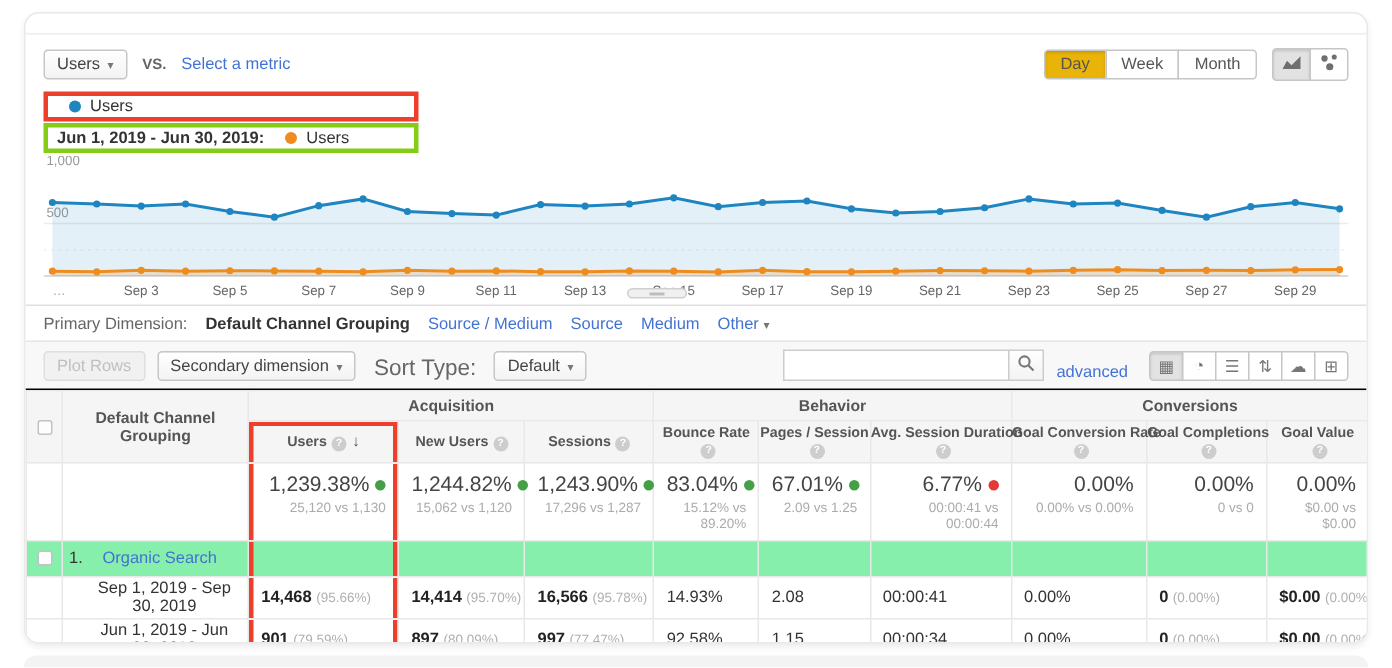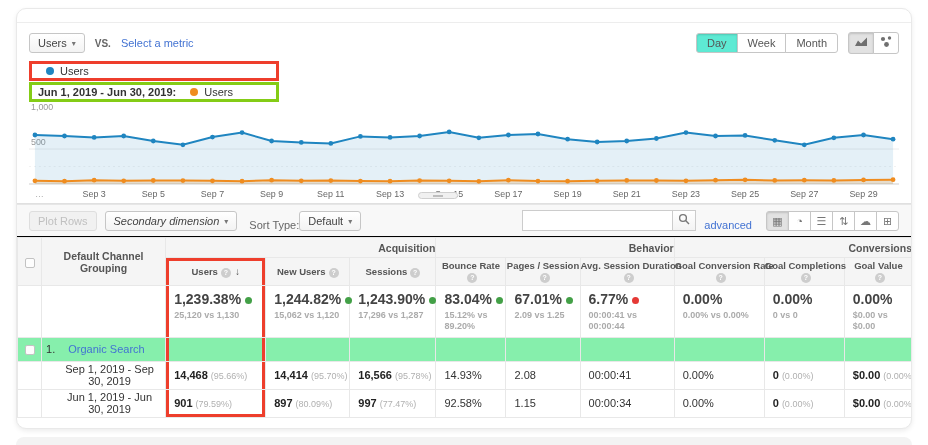--- a/index.html
+++ b/index.html
@@ -14,21 +14,21 @@
   .controls{display:flex;align-items:center;margin-top:8px;height:24px;}
   .btn{border:1px solid #c6c6c6;border-radius:3px;background:linear-gradient(#fff,#f3f3f3);
        font-size:11px;color:#444;padding:3px 8px;display:inline-flex;align-items:center;gap:5px;cursor:pointer;}
   .caret{font-size:8px;color:#777;}
   .vs{font-size:10px;font-weight:bold;color:#666;margin:0 10px;}
   .link{color:#4373d2;font-size:11px;text-decoration:none;cursor:pointer;}
   .spacer{flex:1;}
   .seg{border:1px solid #c6c6c6;background:#fff;font-size:11px;color:#555;padding:3px 10px;margin-left:-1px;cursor:pointer;}
   .seg.first{border-radius:3px 0 0 3px;margin-left:0;}
   .seg.last{border-radius:0 3px 3px 0;}
-  .seg.active{background:#5eead4;box-shadow:inset 0 1px 2px rgba(0,0,0,.15);}
+  .seg.active{background:#eab308;box-shadow:inset 0 1px 2px rgba(0,0,0,.15);}
   .iconbtn{border:1px solid #c6c6c6;background:#fff;width:26px;height:22px;margin-left:-1px;
            display:inline-flex;align-items:center;justify-content:center;cursor:pointer;}
   .iconbtn.first{border-radius:3px 0 0 3px;margin-left:10px;}
   .iconbtn.last{border-radius:0 3px 3px 0;}
   .iconbtn.active{background:#e2e2e2;box-shadow:inset 0 1px 2px rgba(0,0,0,.15);}
 
   
   .legendwrap{margin-top:6px;}
   .legend{display:flex;align-items:center;gap:6px;width:250px;padding:1px 6px;font-size:11px;color:#333;}
   .legend .range{font-weight:bold;}
@@ -47,47 +47,47 @@
 
   
   .primdim{display:flex;align-items:center;gap:12px;font-size:11px;padding:6px 0 5px;}
   .primdim .plabel{color:#666;}
   .primdim .selected{font-weight:bold;color:#333;}
 
   
   .ttoolbar{margin:0 -12px;background:#f8f8f8;border-top:1px solid #e6e6e6;border-bottom:1px solid #000000;
             padding:5px 12px;display:flex;align-items:flex-end;}
   .btn.disabled{color:#c0c0c0;background:#f1f1f1;border-color:#dedede;cursor:default;}
-  .sortlabel{font-size:11px;color:#666;margin:0 0 0 12px;}
+  .sortlabel{font-size:15px;color:#666;margin:0 12px 0 12px;}
   .searchbox{display:flex;align-items:center;}
   .searchbox input{width:150px;height:21px;border:1px solid #ccc;border-right:none;font-size:11px;padding:0 5px;outline:none;background:#fff;}
   .searchbtn{width:24px;height:21px;border:1px solid #ccc;background:linear-gradient(#fff,#f3f3f3);
              display:inline-flex;align-items:center;justify-content:center;cursor:pointer;}
   .advanced{margin-left:8px;}
   .views{display:flex;margin-left:14px;}
   .vbtn{width:23px;height:20px;border:1px solid #c6c6c6;background:#fff;margin-left:-1px;font-size:11px;color:#777;
         display:inline-flex;align-items:center;justify-content:center;cursor:pointer;}
   .vbtn.first{border-radius:3px 0 0 3px;margin-left:0;}
   .vbtn.last{border-radius:0 3px 3px 0;}
   .vbtn.active{background:#e2e2e2;box-shadow:inset 0 1px 2px rgba(0,0,0,.15);}
 
   
   table.ga{border-collapse:collapse;table-layout:fixed;width:896px;margin:0 -12px;font-size:11px;}
   table.ga th,table.ga td{border:1px solid #e8e8e8;padding:0;}
   table.ga thead th{background:#f5f5f5;color:#555;}
-  th.group{font-size:10.5px;font-weight:bold;text-align:right;padding:4px 8px;height:20px;}
+  th.group{font-size:10.5px;font-weight:bold;text-align:center;padding:4px 8px;height:20px;}
   th.dim{font-size:10.5px;font-weight:bold;text-align:center;}
   th.metric{font-size:9.5px;font-weight:bold;text-align:center;padding:4px 2px;height:28px;white-space:nowrap;vertical-align:middle;}
   .qi{display:inline-block;width:10px;height:10px;border-radius:50%;background:#cdcdcd;color:#fff;
       font-size:7px;line-height:10px;text-align:center;margin-left:3px;font-weight:bold;}
   .sortarrow{color:#555;font-size:10px;margin-left:4px;font-weight:bold;}
   .cb{display:inline-block;width:10px;height:10px;border:1px solid #c2c2c2;border-radius:2px;background:#fdfdfd;vertical-align:middle;cursor:pointer;}
   td.check{text-align:center;}
 
-  tr.summary td{vertical-align:top;background:#fff;padding:5px 8px 4px;height:44px;font-weight:bold;}
+  tr.summary td{vertical-align:top;background:#fff;padding:5px 8px 4px;height:44px;text-align:right;}
   .big{font-size:14px;color:#444;white-space:nowrap;}
   .chg{width:7px;height:7px;border-radius:50%;display:none;margin-left:4px;}
   .chg.up{display:inline-block;background:#43a047;}
   .chg.down{display:inline-block;background:#e53935;}
   .vssub{font-size:9px;color:#ababab;margin-top:3px;line-height:1.25;}
 
   tr.rowgroup td{height:24px;background:#86efac;}
   .rowindex{color:#333;padding:0 10px 0 4px;}
   tr.subrow td{height:28px;background:#fff;text-align:left;padding:0 8px;color:#333;}
   tr.subrow td.lab{text-align:center;padding-left:20px;color:#333;}
@@ -238,24 +238,35 @@
           <text x="784.2" y="93" font-size="9" fill="#666" text-anchor="middle">Sep 27</text>
           <text x="844.1" y="93" font-size="9" fill="#666" text-anchor="middle">Sep 29</text>
         </svg>
       <div class="scrubber">
           <i></i>
         </div>
     </div>
 
     <div class="divider"></div>
 
+    <div class="primdim">
+      <span class="plabel">Primary Dimension:</span>
+      <span class="selected">Default Channel Grouping</span>
+      <a class="link">Source / Medium</a>
+      <a class="link">Source</a>
+      <a class="link">Medium</a>
+      <a class="link">
+        <span>Other</span>
+        <span class="caret">▾</span>
+      </a>
+    </div>
 
     <div class="ttoolbar">
       <button class="btn disabled">Plot Rows</button>
-      <button class="btn" style="margin-left:8px;font-style:italic;">
+      <button class="btn" style="margin-left:8px;">
         <span>Secondary dimension</span>
         <span class="caret">▾</span>
       </button>
       <span class="sortlabel">Sort Type:</span>
       <button class="btn">
         <span>Default</span>
         <span class="caret">▾</span>
       </button>
       <span class="spacer"></span>
       <span class="searchbox">

